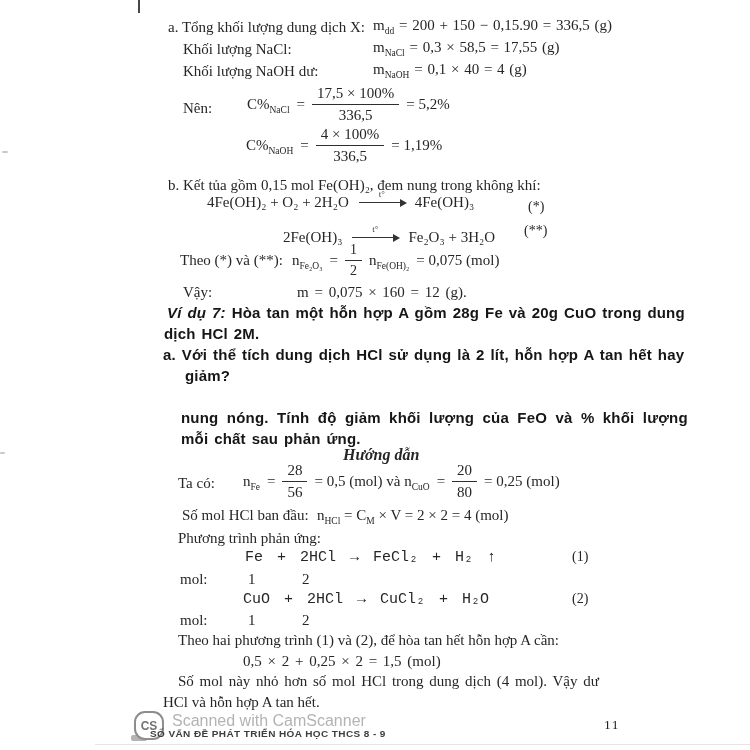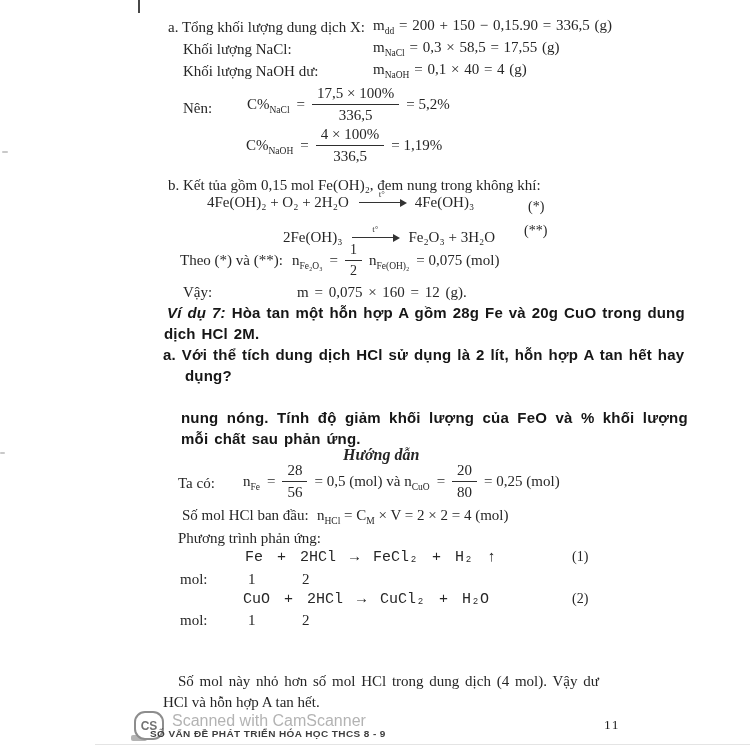--- a/index.html
+++ b/index.html
@@ -124,21 +124,21 @@
 
   <div class="line" style="left:183px;top:283px;">Vậy:</div>
   <div class="line" style="left:297px;top:283px;word-spacing:2px;">m = 0,075 × 160 = 12 (g).</div>
 
   <div class="line boldsans" style="left:167px;top:303px;">
     <span class="italic">Ví dụ 7:</span>
     <span>Hòa tan một hỗn hợp A gồm 28g Fe và 20g CuO trong dung</span>
   </div>
   <div class="line boldsans" style="left:164px;top:324px;">dịch HCl 2M.</div>
   <div class="line boldsans" style="left:163px;top:345px;">a. Với thể tích dung dịch HCl sử dụng là 2 lít, hỗn hợp A tan hết hay</div>
-  <div class="line boldsans" style="left:185px;top:366px;">dụng?</div>
+  <div class="line boldsans" style="left:185px;top:366px;">giảm?</div>
   <div class="line boldsans" style="left:181px;top:429px;">mỗi chất sau phản ứng.</div>
   <div class="line boldsans" style="left:181px;top:408px;word-spacing:4px;">nung nóng. Tính độ giảm khối lượng của FeO và % khối lượng</div>
 
   <div class="line italic" style="left:343px;top:445px;font-weight:700;font-size:16px;">Hướng dẫn</div>
 
   <div class="line" style="left:178px;top:474px;">Ta có:</div>
   <div class="eqflex" style="left:243px;top:462px;">
     <span><span>n</span><sub>Fe</sub></span>
     <span class="gap"></span>
       <span>=</span>
@@ -170,20 +170,22 @@
   <div class="line" style="left:180px;top:570px;">mol:</div>
   <div class="line" style="left:248px;top:570px;">1</div>
   <div class="line" style="left:302px;top:570px;">2</div>
 
   <div class="line rxnline" style="left:243px;top:590px;">CuO + 2HCl → CuCl₂ + H₂O</div>
   <div class="tag" style="left:572px;top:591px;">(2)</div>
   <div class="line" style="left:180px;top:611px;">mol:</div>
   <div class="line" style="left:248px;top:611px;">1</div>
   <div class="line" style="left:302px;top:611px;">2</div>
 
+  <div class="line" style="left:178px;top:631px;">Theo hai phương trình (1) và (2), để hòa tan hết hỗn hợp A cần:</div>
+  <div class="line" style="left:243px;top:652px;word-spacing:2px;">0,5 × 2 + 0,25 × 2 = 1,5 (mol)</div>
   <div class="line" style="left:178px;top:672px;word-spacing:2px;">Số mol này nhỏ hơn số mol HCl trong dung dịch (4 mol). Vậy dư</div>
   <div class="line" style="left:163px;top:693px;">HCl và hỗn hợp A tan hết.</div>
 
   <div class="cs-tab"></div>
   <div class="cs-badge">CS</div>
   <div class="camscan">Scanned with CamScanner</div>
   <div class="bookfooter">SỐ VẤN ĐỀ PHÁT TRIỂN HÓA HỌC THCS 8 - 9</div>
   <div class="pagenum">11</div>
 
 </div>

